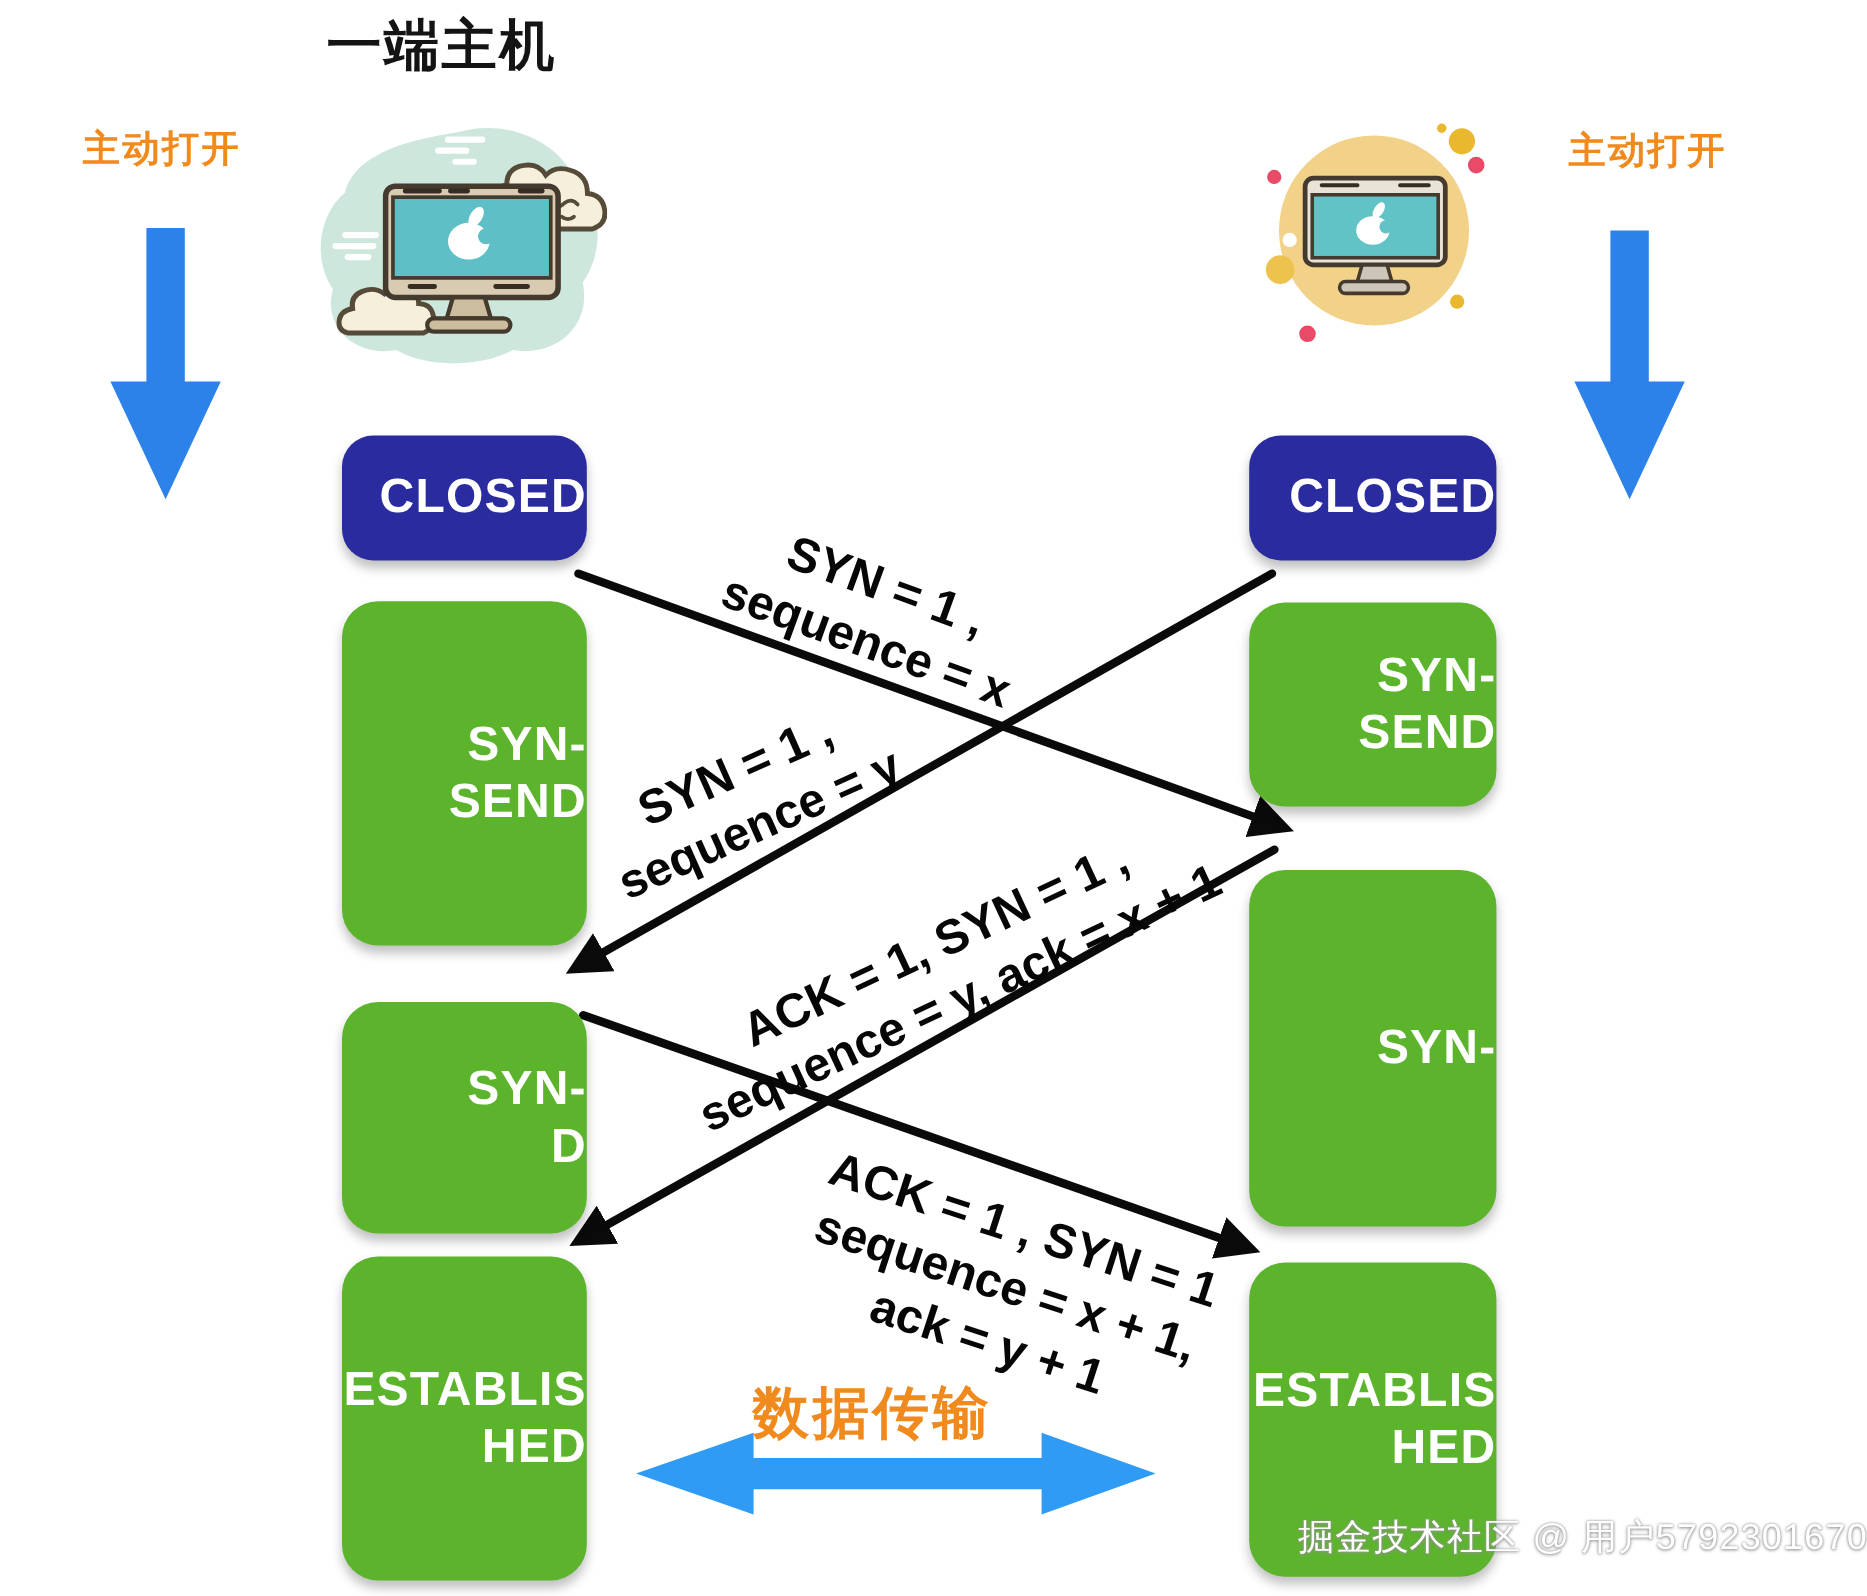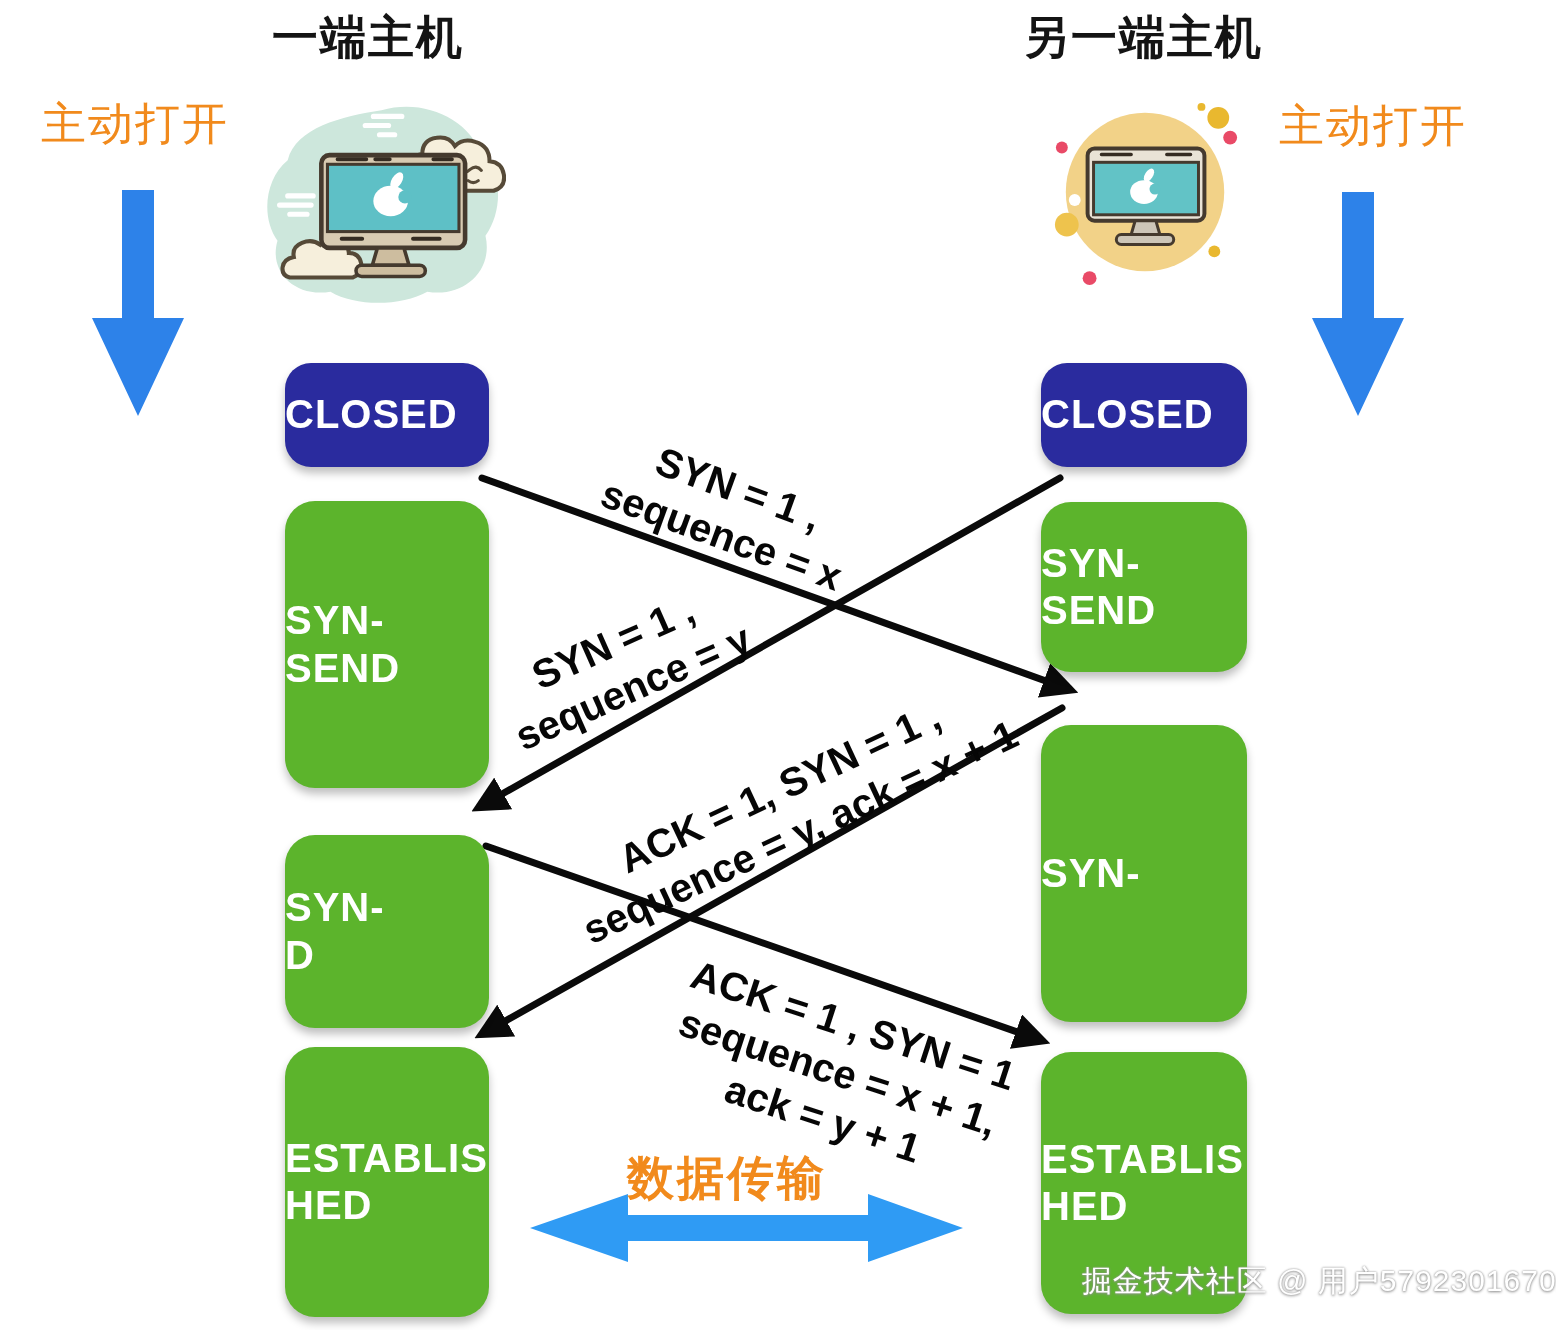--- a/index.html
+++ b/index.html
@@ -6,24 +6,24 @@
   #canvas{
     position:relative;width:1556px;height:1330px;overflow:hidden;background:#ffffff;
     font-family:"Liberation Sans","DejaVu Sans",sans-serif;
   }
   .abs{position:absolute;}
   .center{transform:translate(-50%,-50%);}
   .host-title{
     font-size:46px;font-weight:bold;color:#141414;white-space:nowrap;letter-spacing:2px;
   }
   .open-label{
-    font-size:45px;font-weight:normal;color:var(--c-accent_orange,#f18a1c);white-space:nowrap;letter-spacing:2px;
+    font-size:31px;font-weight:bold;color:var(--c-accent_orange,#f18a1c);white-space:nowrap;letter-spacing:2px;
   }
   .state-box{
-    position:absolute;display:flex;flex-direction:column;align-items:flex-start;justify-content:center;
+    position:absolute;display:flex;flex-direction:column;align-items:flex-end;justify-content:center;
     color:#ffffff;font-weight:bold;font-size:40px;line-height:1.18;letter-spacing:1px;
     border-radius:30px;box-shadow:0 6px 9px rgba(0,0,0,0.25);text-align:center;
   }
   .state-box.closed{background:var(--c-state_closed,#2a2b9e);border-radius:26px;}
   .state-box.open{background:var(--c-state_open,#5cb42c);}
   .state-box .ln{white-space:nowrap;}
   .msg{
     position:absolute;color:#060606;font-weight:bold;font-size:40px;line-height:1.22;
     text-align:center;white-space:nowrap;
   }
@@ -35,21 +35,20 @@
     text-shadow:0 0 2px #9a9a9a,0 1px 3px #8f8f8f;
   }
   svg{display:block;}
 </style>
 </head>
 <body>
 
 <div id="canvas">
 
   <div class="abs center host-title" style="left:368px;top:38px;">一端主机</div>
-  <div class="abs center host-title" style="left:1143px;top:38px;">另一端主机</div>
 
   <div class="abs center open-label" style="left:135px;top:124px;">主动打开</div>
   <div class="abs center open-label" style="left:1373px;top:126px;">主动打开</div>
 
   <svg class="abs" style="left:258px;top:96px;" width="248" height="210" viewBox="0 0 243 206">
     <path fill="#cde7dc" d="M121 14 C162 2 206 22 219 57 C239 72 241 112 223 137 C231 172 201 198 166 192 C141 206 96 207 71 192 C36 198 10 172 19 142 C3 120 6 82 29 63 C37 31 82 20 121 14 Z"></path>
     <g stroke="#ffffff" stroke-width="5" stroke-linecap="round">
       <path d="M113 20 h28 M105 29 h23 M119 38 h15"></path>
       <path d="M29 98 h25 M21 107 h31 M31 116 h17"></path>
     </g>

